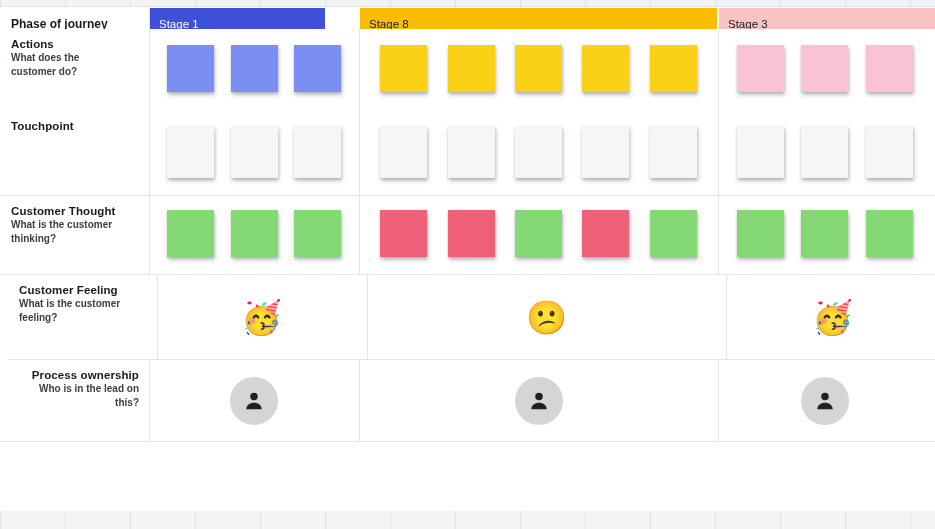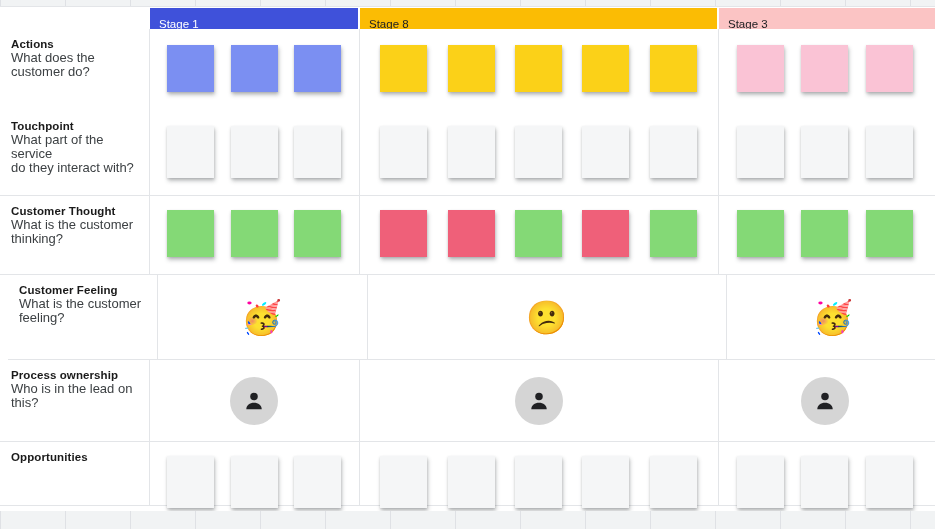--- a/index.html
+++ b/index.html
@@ -37,22 +37,23 @@
     position: absolute; left: 0; top: 0; bottom: 0; width: 150px;
     padding: 8px 10px 0 11px;
     border-right: 1px solid #e3e5e8;
     background: #fff;
   }
   .label-title {
     font-size: 11.5px; font-weight: bold; color: #1a1a1a;
     line-height: 14px; letter-spacing: .1px;
   }
   .label-sub {
-    font-size: 13px; color: #3c4043; line-height: 14px;
+    font-size: 10px; color: #3c4043; line-height: 14px;
     margin-top: 0px;
+    font-weight: bold;
   }
 
   
   .hdr-row { height: 34px; }
   .stage-hdr {
     position: absolute; top: 1px; height: 32px;
     display: flex; align-items: center;
     padding-left: 9px;
     font-size: 11.5px; color: #202124; font-weight: normal;
   }
@@ -107,21 +108,22 @@
       <div class="tick" style="left: 585px;"></div>
       <div class="tick" style="left: 650px;"></div>
       <div class="tick" style="left: 715px;"></div>
       <div class="tick" style="left: 780px;"></div>
       <div class="tick" style="left: 845px;"></div>
       <div class="tick" style="left: 910px;"></div>
     </div>
 
   <div class="grid" id="grid">
       <div class="row hdr-row" style="top: 0px; height: 34px;">
-        <div class="stage-hdr s1" style="left: 150px; width: 208px; background: rgb(63, 81, 218); color: rgb(255, 255, 255);">
+        <div class="hdr-phase">Phase of journey</div>
+        <div class="stage-hdr s1" style="left: 150px; width: 175px; background: rgb(63, 81, 218); color: rgb(255, 255, 255);">
           <span>Stage 1</span>
         </div>
         <div class="stage-hdr" style="left: 360px; width: 357px; background: rgb(251, 188, 4); color: rgb(32, 33, 36);">
           <span>Stage 8</span>
         </div>
         <div class="stage-hdr" style="left: 719px; width: 229px; background: rgb(251, 196, 196); color: rgb(32, 33, 36);">
           <span>Stage 3</span>
         </div>
       </div>
       <div class="row" style="top: 22px; height: 98px;">
@@ -140,22 +142,20 @@
         <div class="note" style="left: 515px; top: 15.5px; background: rgb(251, 209, 24);"></div>
         <div class="note" style="left: 582.333px; top: 15.5px; background: rgb(251, 209, 24);"></div>
         <div class="note" style="left: 649.667px; top: 15.5px; background: rgb(251, 209, 24);"></div>
         <div class="note" style="left: 736.5px; top: 15.5px; background: rgb(250, 195, 213);"></div>
         <div class="note" style="left: 801px; top: 15.5px; background: rgb(250, 195, 213);"></div>
         <div class="note" style="left: 865.5px; top: 15.5px; background: rgb(250, 195, 213);"></div>
       </div>
       <div class="row" style="top: 104px; height: 85px; padding-left: 45px;">
         <div class="label-cell">
           <div class="label-title">Touchpoint</div>
-          <div class="label-sub" style="white-space: pre-line;">What part of the service
-do they interact with?</div>
         </div>
         <div class="colsep" style="left: 359px;"></div>
         <div class="colsep" style="left: 718px;"></div>
         <div class="note tall" style="left: 166.75px; top: 14.5px; background: rgb(245, 246, 247);"></div>
         <div class="note tall" style="left: 230.5px; top: 14.5px; background: rgb(245, 246, 247);"></div>
         <div class="note tall" style="left: 294.25px; top: 14.5px; background: rgb(245, 246, 247);"></div>
         <div class="note tall" style="left: 380.333px; top: 14.5px; background: rgb(245, 246, 247);"></div>
         <div class="note tall" style="left: 447.667px; top: 14.5px; background: rgb(245, 246, 247);"></div>
         <div class="note tall" style="left: 515px; top: 14.5px; background: rgb(245, 246, 247);"></div>
         <div class="note tall" style="left: 582.333px; top: 14.5px; background: rgb(245, 246, 247);"></div>
@@ -189,21 +189,21 @@
           <div class="label-title">Customer Feeling</div>
           <div class="label-sub" style="white-space: pre-line;">What is the customer
 feeling?</div>
         </div>
         <div class="colsep" style="left: 359px;"></div>
         <div class="colsep" style="left: 718px;"></div>
         <div class="emoji" style="left: 235px; top: 23.5px;">🥳</div>
         <div class="emoji" style="left: 519.5px; top: 23.5px;">😕</div>
         <div class="emoji" style="left: 805.5px; top: 23.5px;">🥳</div>
       </div>
-      <div class="row" style="top: 353px; height: 82px;">
+      <div class="row" style="top: 353px; height: 82px; text-align: right;">
         <div class="label-cell">
           <div class="label-title">Process ownership</div>
           <div class="label-sub" style="white-space: pre-line;">Who is in the lead on
 this?</div>
         </div>
         <div class="colsep" style="left: 359px;"></div>
         <div class="colsep" style="left: 718px;"></div>
         <div class="avatar" style="left: 230px; top: 17px; background: rgb(213, 213, 213);">
           <svg viewBox="0 0 24 24">
             <circle cx="12" cy="7.2" r="4.1" fill="#202124"></circle>
@@ -215,38 +215,20 @@
             <circle cx="12" cy="7.2" r="4.1" fill="#202124"></circle>
             <path d="M3.6 21c0-4.6 3.8-7.2 8.4-7.2s8.4 2.6 8.4 7.2z" fill="#202124"></path>
           </svg>
         </div>
         <div class="avatar" style="left: 800.5px; top: 17px; background: rgb(213, 213, 213);">
           <svg viewBox="0 0 24 24">
             <circle cx="12" cy="7.2" r="4.1" fill="#202124"></circle>
             <path d="M3.6 21c0-4.6 3.8-7.2 8.4-7.2s8.4 2.6 8.4 7.2z" fill="#202124"></path>
           </svg>
         </div>
-      </div>
-      <div class="row" style="top: 435px; height: 64px;">
-        <div class="label-cell">
-          <div class="label-title">Opportunities</div>
-        </div>
-        <div class="colsep" style="left: 359px;"></div>
-        <div class="colsep" style="left: 718px;"></div>
-        <div class="note tall" style="left: 166.75px; top: 14px; background: rgb(245, 246, 247);"></div>
-        <div class="note tall" style="left: 230.5px; top: 14px; background: rgb(245, 246, 247);"></div>
-        <div class="note tall" style="left: 294.25px; top: 14px; background: rgb(245, 246, 247);"></div>
-        <div class="note tall" style="left: 380.333px; top: 14px; background: rgb(245, 246, 247);"></div>
-        <div class="note tall" style="left: 447.667px; top: 14px; background: rgb(245, 246, 247);"></div>
-        <div class="note tall" style="left: 515px; top: 14px; background: rgb(245, 246, 247);"></div>
-        <div class="note tall" style="left: 582.333px; top: 14px; background: rgb(245, 246, 247);"></div>
-        <div class="note tall" style="left: 649.667px; top: 14px; background: rgb(245, 246, 247);"></div>
-        <div class="note tall" style="left: 736.5px; top: 14px; background: rgb(245, 246, 247);"></div>
-        <div class="note tall" style="left: 801px; top: 14px; background: rgb(245, 246, 247);"></div>
-        <div class="note tall" style="left: 865.5px; top: 14px; background: rgb(245, 246, 247);"></div>
       </div>
     </div>
 
   <div class="sheet-strip bottom" id="strip-bottom">
       <div class="tick" style="left: 0px;"></div>
       <div class="tick" style="left: 65px;"></div>
       <div class="tick" style="left: 130px;"></div>
       <div class="tick" style="left: 195px;"></div>
       <div class="tick" style="left: 260px;"></div>
       <div class="tick" style="left: 325px;"></div>

